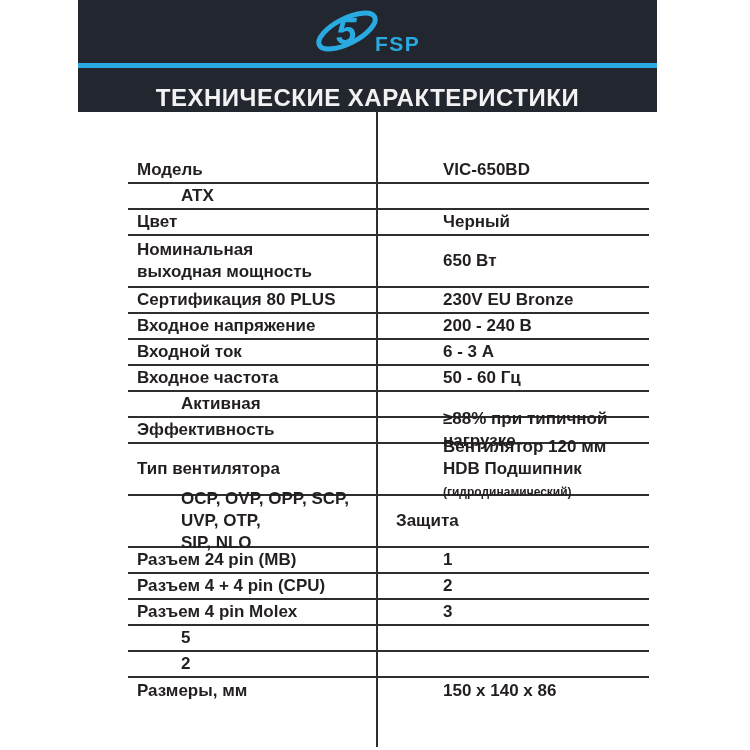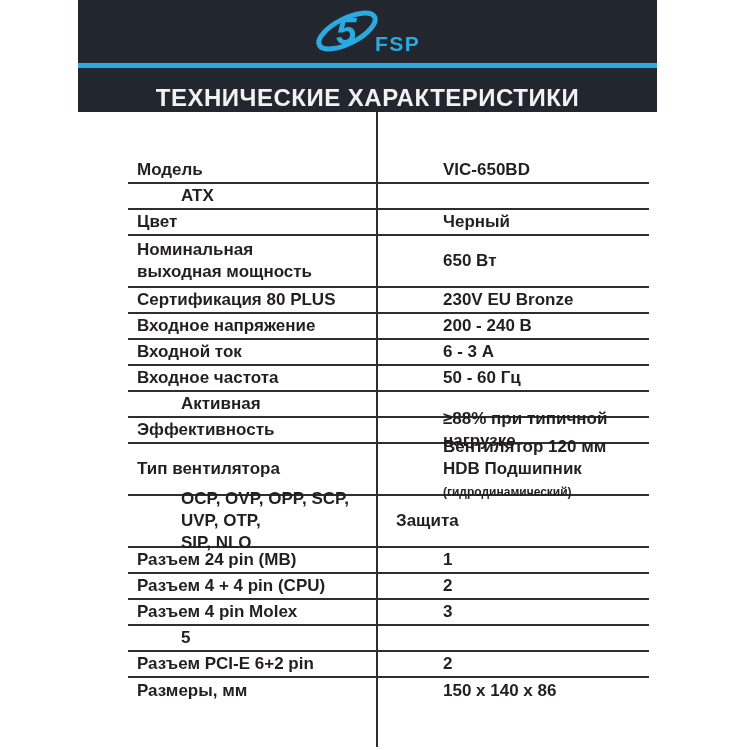--- a/index.html
+++ b/index.html
@@ -208,23 +208,20 @@
     <div class="cell value">
       <span>3</span>
     </div>
   </div>
         <div class="spec-row">
     <div class="cell value">
       <span>5</span>
     </div>
   </div>
         <div class="spec-row">
-    <div class="cell label">
-      <span>Разъем PCI-E 6+2 pin</span>
-    </div>
     <div class="cell value">
       <span>2</span>
     </div>
   </div>
         <div class="spec-row">
     <div class="cell label">
       <span>Размеры, мм</span>
     </div>
     <div class="cell value">
       <span>150 x 140 x 86</span>

